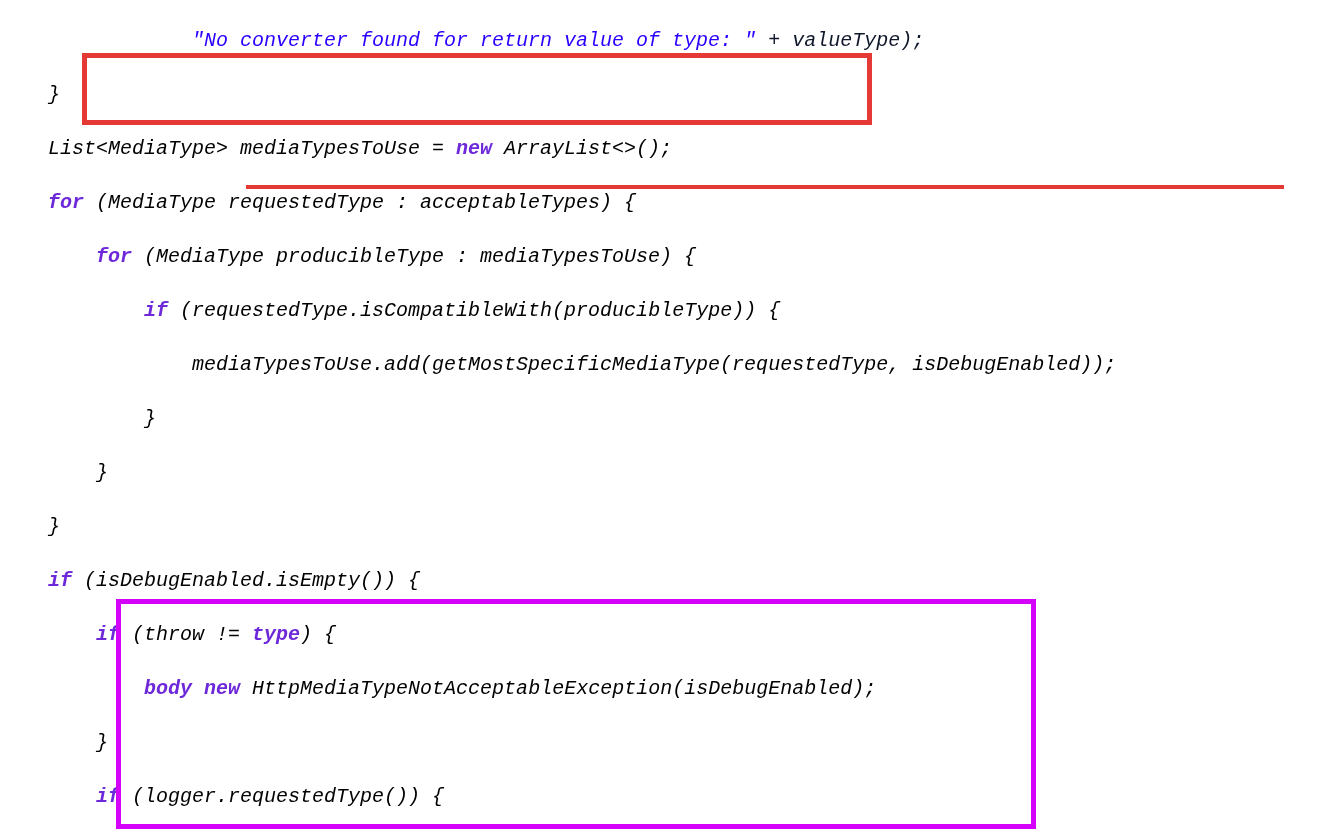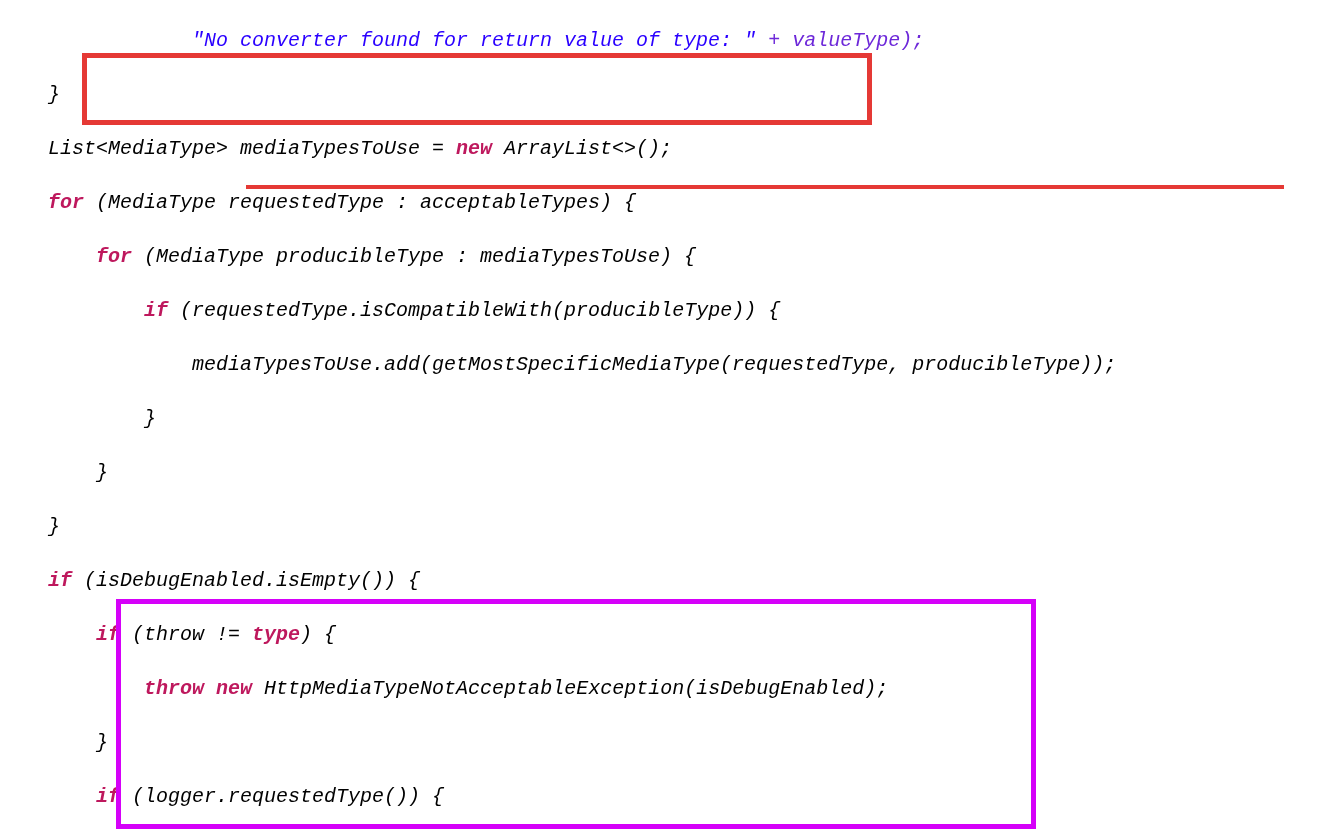--- a/index.html
+++ b/index.html
@@ -13,23 +13,23 @@
     color: #000000;
     width: 1344px;
     overflow: hidden;
     position: relative;
   }
   .code-container {
     position: relative;
     white-space: pre;
     padding-top: 0;
   }
-  .kw { color: #be185d; font-weight: bold; }
+  .kw { color: #6d28d9; font-weight: bold; }
   .str { color: #2a00ff; }
-  .plain { color: #6d28d9; }
+  .plain { color: #0f172a; }
   .hl-red {
     position: absolute;
     border: 5px solid #e53935;
     box-sizing: border-box;
     pointer-events: none;
   }
   .hl-underline-red {
     position: absolute;
     height: 4px;
     background: #e53935;
@@ -46,27 +46,27 @@
 </head>
 <body>
 
 <div class="code-container">
 <span class="line"><span class="str">                "No converter found for return value of type: "</span><span class="plain"> + valueType);</span></span>
 <span class="line"><span>    }</span></span>
 <span class="line"><span>    List&lt;MediaType&gt; mediaTypesToUse = </span><span class="kw">new</span><span> ArrayList&lt;&gt;();</span></span>
 <span class="line"><span>    </span><span class="kw">for</span><span> (MediaType requestedType : acceptableTypes) {</span></span>
 <span class="line"><span>        </span><span class="kw">for</span><span> (MediaType producibleType : mediaTypesToUse) {</span></span>
 <span class="line"><span>            </span><span class="kw">if</span><span> (requestedType.isCompatibleWith(producibleType)) {</span></span>
-<span class="line"><span>                mediaTypesToUse.add(getMostSpecificMediaType(requestedType, producibleType));</span></span>
+<span class="line"><span>                mediaTypesToUse.add(getMostSpecificMediaType(requestedType, isDebugEnabled));</span></span>
 <span class="line"><span>            }</span></span>
 <span class="line"><span>        }</span></span>
 <span class="line"><span>    }</span></span>
 <span class="line"><span>    </span><span class="kw">if</span><span> (isDebugEnabled.isEmpty()) {</span></span>
 <span class="line"><span>        </span><span class="kw">if</span><span> (throw != </span><span class="kw">type</span><span>) {</span></span>
-<span class="line"><span>            </span><span class="kw">throw</span><span> </span><span class="kw">new</span><span> HttpMediaTypeNotAcceptableException(isDebugEnabled);</span></span>
+<span class="line"><span>            </span><span class="kw">body</span><span> </span><span class="kw">new</span><span> HttpMediaTypeNotAcceptableException(isDebugEnabled);</span></span>
 <span class="line"><span>        }</span></span>
 <span class="line"><span>        </span><span class="kw">if</span><span> (logger.requestedType()) {</span></span>
 
 
 
 
 
 
 
 

